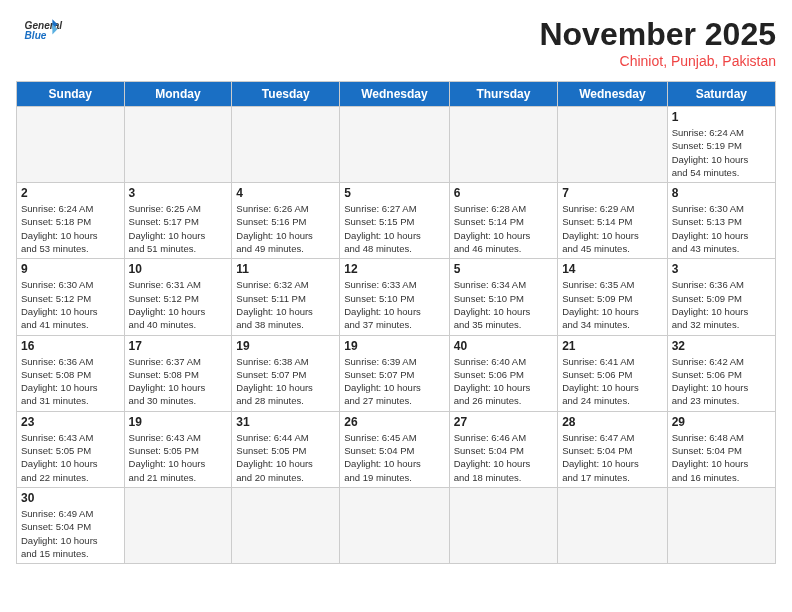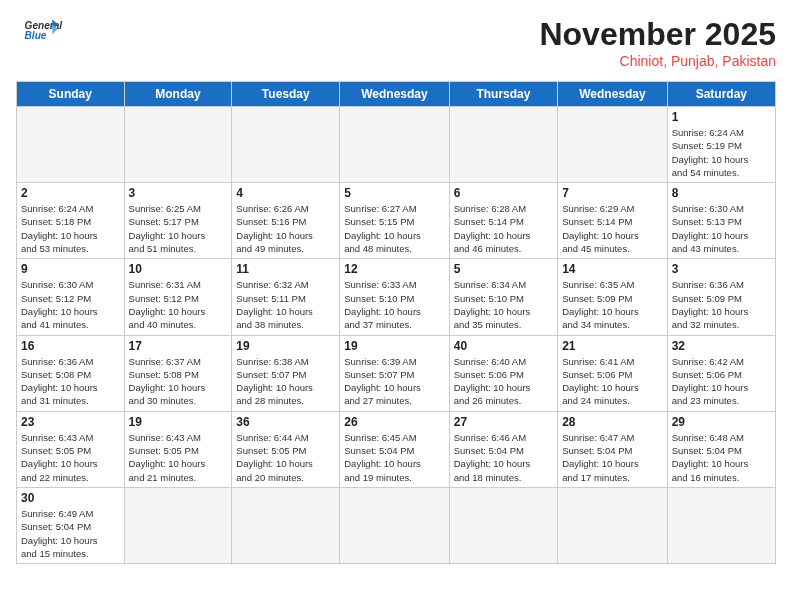--- a/index.html
+++ b/index.html
@@ -220,21 +220,21 @@
       <tr>
         <td>
           <span class="day-num">23</span>
           <div class="day-info">Sunrise: 6:43 AM<br>Sunset: 5:05 PM<br>Daylight: 10 hours<br>and 22 minutes.</div>
         </td>
         <td>
           <span class="day-num">19</span>
           <div class="day-info">Sunrise: 6:43 AM<br>Sunset: 5:05 PM<br>Daylight: 10 hours<br>and 21 minutes.</div>
         </td>
         <td>
-          <span class="day-num">36</span>
+          <span class="day-num">31</span>
           <div class="day-info">Sunrise: 6:44 AM<br>Sunset: 5:05 PM<br>Daylight: 10 hours<br>and 20 minutes.</div>
         </td>
         <td>
           <span class="day-num">26</span>
           <div class="day-info">Sunrise: 6:45 AM<br>Sunset: 5:04 PM<br>Daylight: 10 hours<br>and 19 minutes.</div>
         </td>
         <td>
           <span class="day-num">27</span>
           <div class="day-info">Sunrise: 6:46 AM<br>Sunset: 5:04 PM<br>Daylight: 10 hours<br>and 18 minutes.</div>
         </td>

